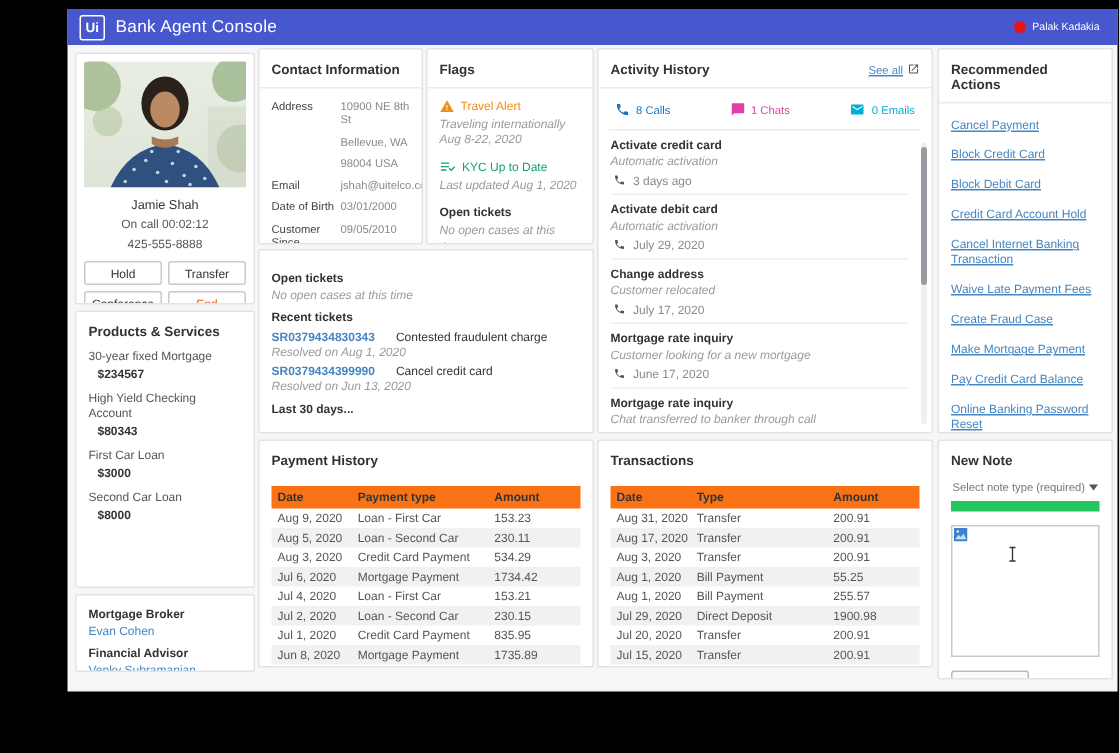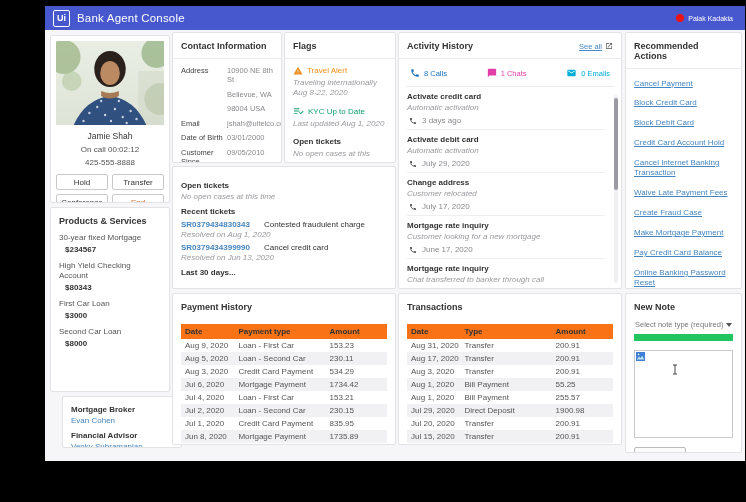--- a/index.html
+++ b/index.html
@@ -33,21 +33,21 @@
             color:#333;font-family:"Liberation Sans",sans-serif;cursor:pointer;padding:0}
   .call-btn.end{color:#e06a2c}
 
   
   #products-card{left:5px;top:201px;width:120px;height:185px}
   .prod-item{margin-top:7px}
   .prod-name{color:#555;line-height:1.25}
   .prod-value{font-weight:bold;color:#333;margin-left:6px;margin-top:2px}
 
   
-  #advisors-card{left:17px;top:390px;width:120px;height:52px}
+  #advisors-card{left:5px;top:390px;width:120px;height:52px}
   .advisor{margin-bottom:6px}
   .advisor-role{font-weight:bold;color:#333}
   .advisor-name{color:#4586c2;margin-top:2px;cursor:pointer}
 
   
   #contact-card{left:127px;top:26px;width:110px;height:131px}
   .c-row{display:grid;grid-template-columns:44px auto;gap:2px;margin-top:5.5px;font-size:7.5px}
   .c-label{color:#444}
   .c-value{color:#8a8a8f}
 
@@ -78,21 +78,21 @@
   .more{display:inline-block;margin-top:6px}
 
   
   #activity-card{left:353px;top:26px;width:224px;height:257px}
   .stats{display:flex;justify-content:space-between;padding:9px 4px 8px;border-bottom:1px solid #ebebee;margin:0 -1px}
   .stat{display:flex;align-items:center;gap:4px;font-size:7.5px}
   .stat.calls{color:#1a73c0}.stat.chats{color:#e03fa7}.stat.emails{color:#00aed8}
   .entry{padding:5px 0 4px;border-bottom:1px solid #efeff2;margin-right:8px}
   .entry-title{font-weight:bold;color:#333}
   .entry-desc{font-style:italic;color:#9a9a9f;margin-top:2px}
-  .entry-date{display:flex;align-items:flex-end;gap:5px;color:#8a8a8f;margin-top:4px;padding-left:2px}
+  .entry-date{display:flex;align-items:flex-start;gap:5px;color:#8a8a8f;margin-top:4px;padding-left:2px}
   .vscroll{position:absolute;right:3px;top:62px;width:4px;height:188px;background:#f0f0f2;border-radius:2px}
   .vthumb{position:absolute;left:0;top:3px;width:4px;height:92px;background:#9a9aa0;border-radius:2px;cursor:pointer}
 
   
   #recommended-card{left:580px;top:26px;width:117px;height:257px}
   .action-link{display:block;margin-top:9.5px;line-height:1.3}
 
   
   #note-card{left:580px;top:287px;width:117px;height:160px}
   .note-select{display:flex;justify-content:space-between;align-items:center;border-bottom:7px solid #22c55e;

